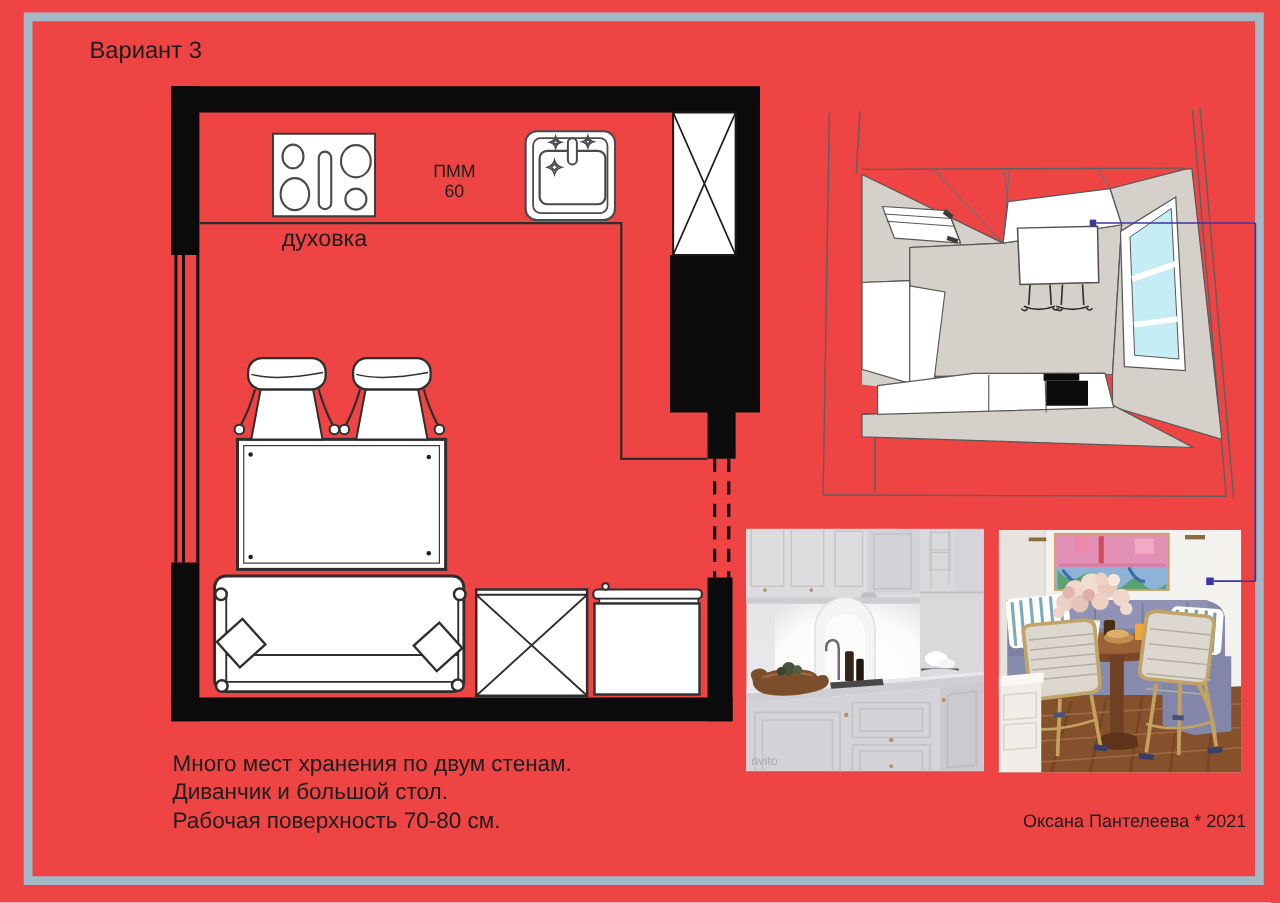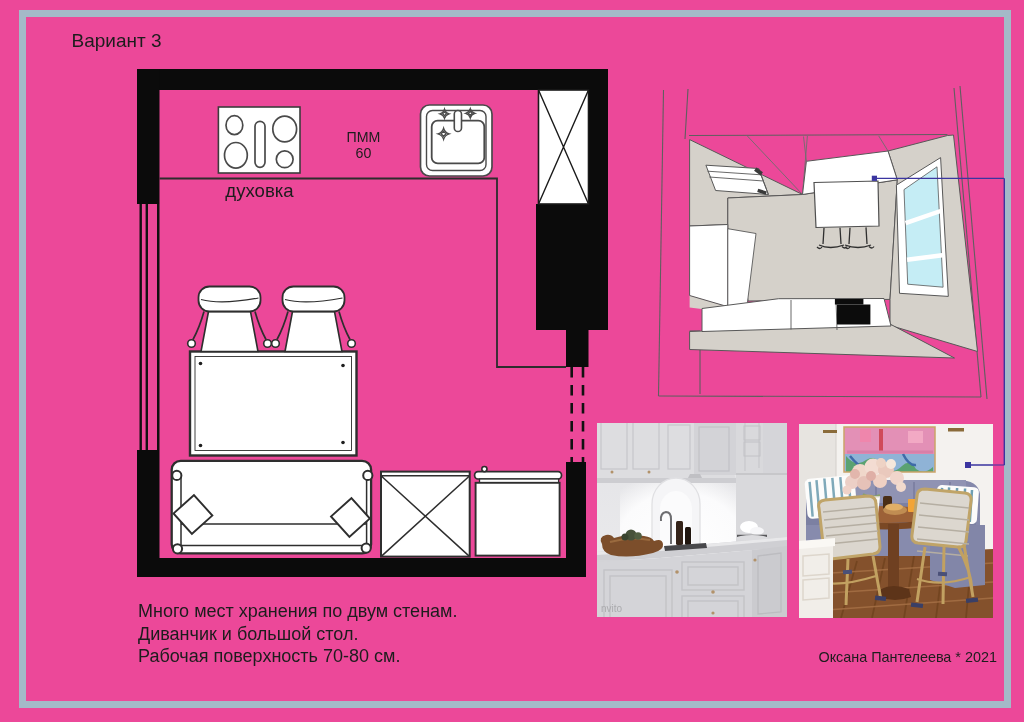--- a/index.html
+++ b/index.html
@@ -1,16 +1,16 @@
 <!DOCTYPE html>
 <html><head>
 <meta charset="utf-8">
 <style>
   html,body{margin:0;padding:0;background:#ffffff;}
-  #page{position:relative;width:1024px;height:722px;overflow:hidden;background:#ec4899;
+  #page{position:relative;width:1024px;height:722px;overflow:hidden;background:#ef4444;
         font-family:"Liberation Sans", sans-serif;}
   svg{position:absolute;left:0;top:0;}
 </style>
 </head>
 <body>
 <div id="page">
 <svg width="1024" height="722" viewBox="0 0 1024 722">
 
   <rect x="22.5" y="13.5" width="985" height="691" fill="none" stroke="#a4b9c8" stroke-width="7"></rect>
 

